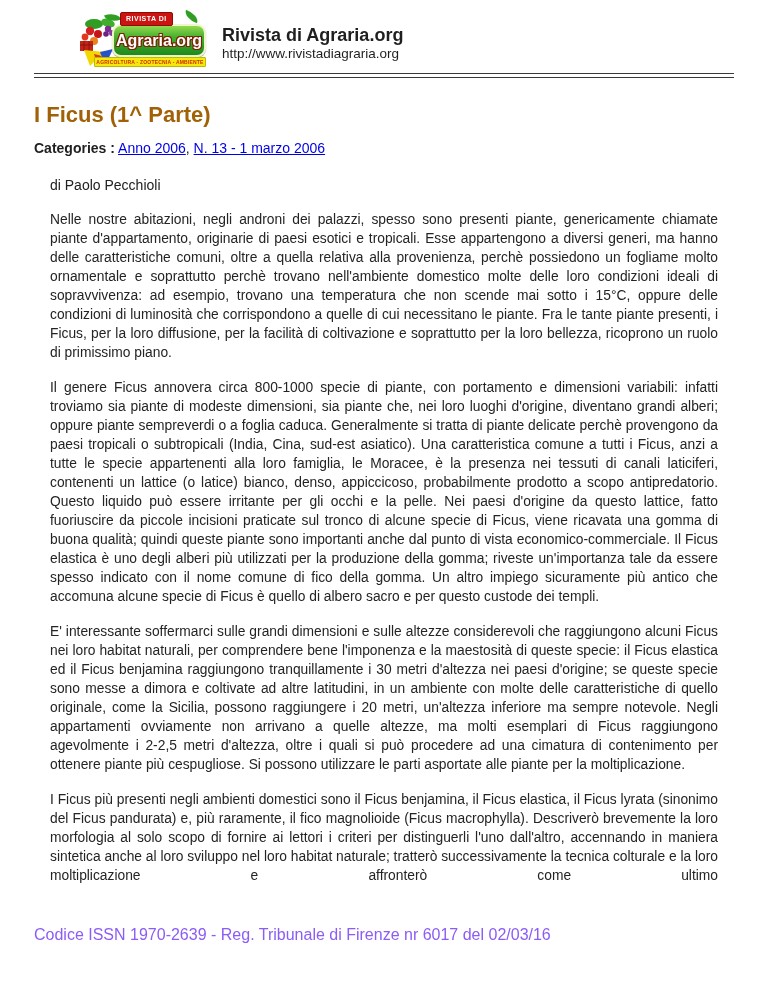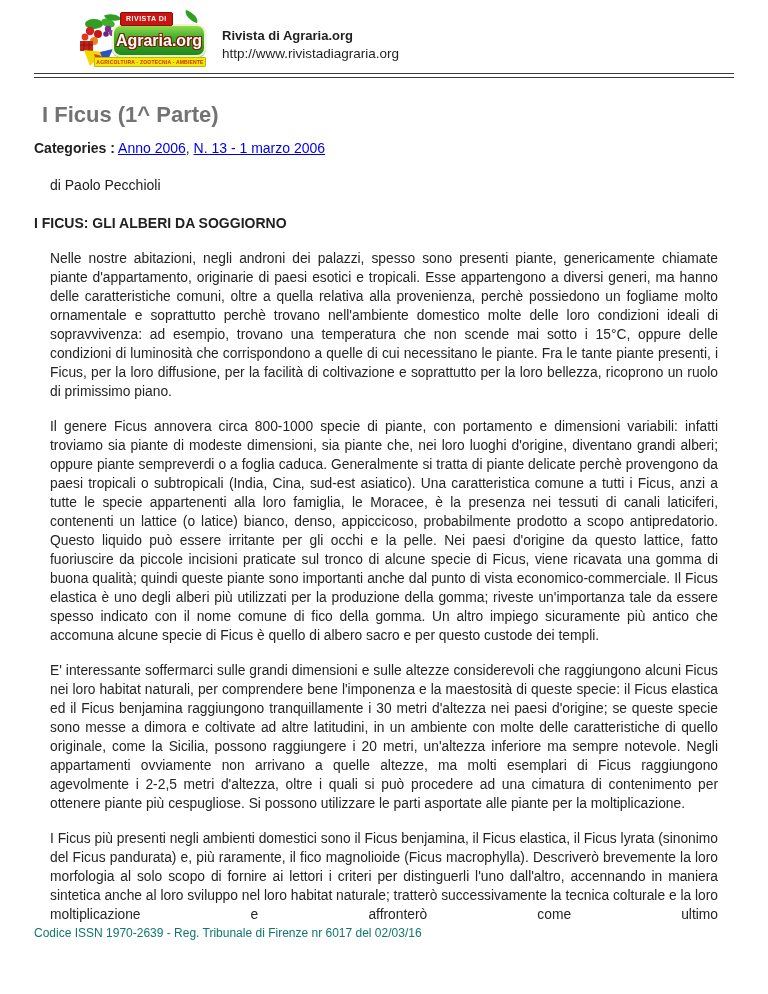--- a/index.html
+++ b/index.html
@@ -33,37 +33,37 @@
     border-radius:0 100% 0 100%; }
   .banner-leaf.left  { left:27px; top:1px;  transform:rotate(-18deg); }
   .banner-leaf.right { left:106px; top:0;   transform:rotate(200deg); }
   .logo-strip {
     position:absolute; left:16px; top:45px; width:112px; height:10px; box-sizing:border-box;
     background:#f3ea0b; border:1px solid #bdb800; border-radius:1px;
     color:#d42a00; font-size:5px; font-weight:bold; line-height:8px; text-align:center;
     white-space:nowrap; overflow:hidden; letter-spacing:0.2px;
   }
   .header-text { margin-left:16px; padding-top:7px; font-size:13.5px; line-height:17.5px; color:#1f1f1f; }
-  .header-title { font-weight:bold; font-size:13px; }
+  .header-title { font-weight:bold; font-size:18px; }
   .header-rule {
     margin:3px 34px 0 34px; border:none; height:3px;
     border-top:1px solid #3a3a3a; border-bottom:1px solid #3a3a3a; background:transparent;
   }
   
   .article { padding:0 34px; }
-  .article-title { margin:24px 8px 0; font-size:22px; font-weight:bold; color:#737373; line-height:26px; }
+  .article-title { margin:24px 0 0; font-size:22px; font-weight:bold; color:#a16207; line-height:26px; }
   .categories { margin:11px 0 0; font-size:14px; line-height:18px; }
   .categories .cat-label { font-weight:bold; }
   .categories a { color:#0000e8; text-decoration:underline; cursor:pointer; }
   .author { margin:19px 16px 0; font-size:14px; line-height:18px; }
   .section-heading { margin:20px 0 0; font-size:14px; font-weight:bold; line-height:19px; }
   .body-par { margin:16px; font-size:13.8px; line-height:19px; text-align:justify; color:#242424; }
   .body-par.continues { text-align-last:justify; }
   
-  .page-footer { position:absolute; left:34px; top:926px; font-size:12px; color:#0f766e; }
+  .page-footer { position:absolute; left:34px; top:926px; font-size:16px; color:#8b5cf6; }
 </style>
 </head>
 <body>
 
 <div class="page">
 
   <header class="site-header">
     <div class="logo">
       <svg class="fruit-svg" viewBox="0 0 46 52" aria-hidden="true">
         <ellipse cx="16" cy="8" rx="9" ry="5" fill="#2f9e23"></ellipse>
@@ -100,21 +100,20 @@
   <hr class="header-rule">
 
   <main class="article">
     <h1 class="article-title">I Ficus (1^ Parte)</h1>
 
     <p class="categories"><span class="cat-label">Categories :</span>
       <a href="#">Anno 2006</a><span>, </span><a href="#">N. 13 - 1 marzo 2006</a></p>
 
     <p class="author">di Paolo Pecchioli</p>
 
-    <p class="section-heading">I FICUS: GLI ALBERI DA SOGGIORNO</p>
 
     <p class="body-par">Nelle nostre abitazioni, negli androni dei palazzi, spesso sono presenti piante, genericamente chiamate piante d'appartamento, originarie di paesi esotici e tropicali. Esse appartengono a diversi generi, ma hanno delle caratteristiche comuni, oltre a quella relativa alla provenienza, perchè possiedono un fogliame molto ornamentale e soprattutto perchè trovano nell'ambiente domestico molte delle loro condizioni ideali di sopravvivenza: ad esempio, trovano una temperatura che non scende mai sotto i 15°C, oppure delle condizioni di luminosità che corrispondono a quelle di cui necessitano le piante. Fra le tante piante presenti, i Ficus, per la loro diffusione, per la facilità di coltivazione e soprattutto per la loro bellezza,  ricoprono un ruolo di primissimo piano.</p>
     <p class="body-par">Il genere Ficus annovera circa 800-1000 specie di piante, con portamento e dimensioni variabili: infatti troviamo sia piante di modeste dimensioni,  sia piante che, nei loro luoghi d'origine, diventano grandi alberi; oppure piante sempreverdi o a foglia caduca. Generalmente si tratta di piante delicate perchè provengono da paesi tropicali o subtropicali (India, Cina, sud-est asiatico). Una caratteristica comune a tutti i Ficus, anzi a tutte le specie appartenenti alla loro famiglia, le Moracee, è la presenza nei tessuti di canali laticiferi, contenenti un lattice (o latice) bianco, denso, appiccicoso, probabilmente prodotto a scopo antipredatorio. Questo liquido può essere irritante per gli occhi e la pelle. Nei paesi d'origine da questo lattice, fatto fuoriuscire  da piccole incisioni praticate sul tronco di alcune specie di Ficus, viene ricavata una gomma di buona qualità; quindi queste piante sono importanti anche dal punto di vista economico-commerciale. Il Ficus elastica è uno degli alberi più utilizzati per la produzione della gomma; riveste un'importanza tale da essere spesso indicato con il nome comune di fico della gomma. Un altro impiego sicuramente più antico che accomuna alcune specie di Ficus è quello di albero sacro e per questo custode dei templi.</p>
     <p class="body-par">E' interessante soffermarci sulle grandi dimensioni e sulle altezze considerevoli  che raggiungono alcuni Ficus nei loro habitat naturali, per comprendere bene l'imponenza e la maestosità di queste specie: il Ficus elastica ed il Ficus benjamina raggiungono tranquillamente i 30 metri d'altezza nei paesi d'origine; se queste specie sono messe a dimora e coltivate ad altre latitudini, in un ambiente con molte delle caratteristiche di quello originale, come la Sicilia, possono raggiungere i 20 metri, un'altezza inferiore ma sempre notevole. Negli appartamenti ovviamente non arrivano a quelle altezze, ma molti esemplari di Ficus raggiungono agevolmente i 2-2,5 metri d'altezza, oltre i quali si può procedere ad una cimatura di contenimento per ottenere piante più cespugliose. Si possono utilizzare le parti asportate alle piante per la moltiplicazione.</p>
     <p class="body-par continues">I Ficus più presenti negli ambienti domestici sono il Ficus benjamina, il Ficus elastica, il Ficus lyrata (sinonimo del Ficus pandurata) e, più raramente, il fico magnolioide (Ficus macrophylla). Descriverò brevemente la loro morfologia al solo scopo di fornire ai lettori i criteri per distinguerli l'uno dall'altro, accennando in maniera sintetica anche al loro sviluppo nel loro habitat naturale; tratterò successivamente la tecnica colturale e la loro moltiplicazione e affronterò come ultimo</p>
   </main>
 
   <footer class="page-footer">Codice ISSN 1970-2639 - Reg. Tribunale di Firenze nr 6017 del 02/03/16</footer>
 
 </div>

